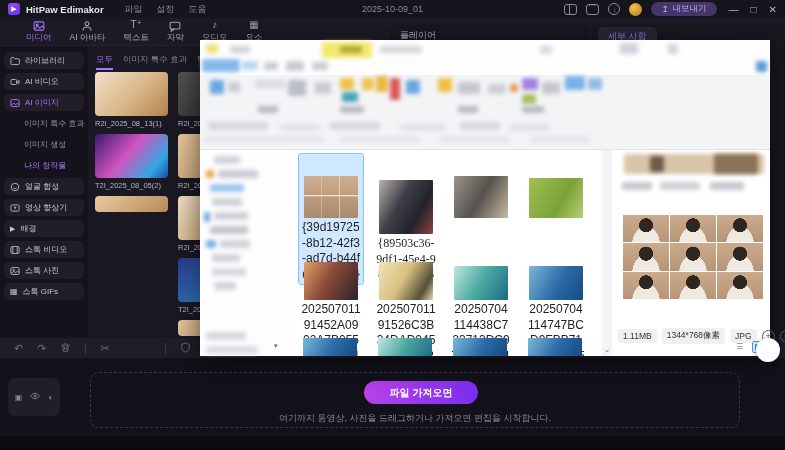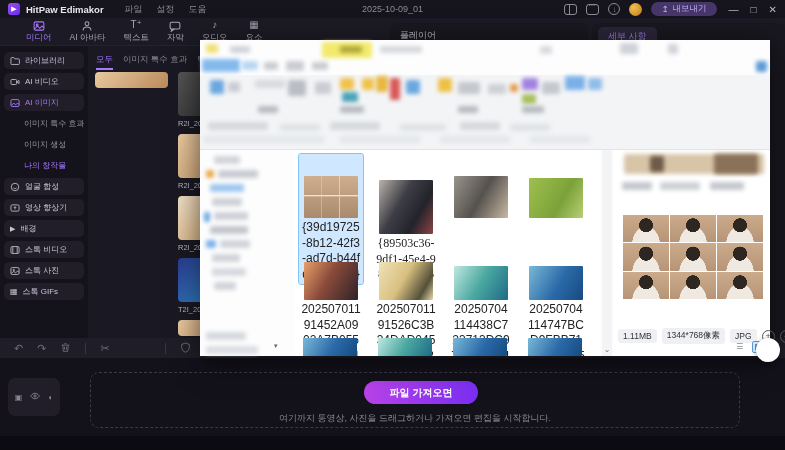--- a/index.html
+++ b/index.html
@@ -251,20 +251,28 @@
 </div>
 
 <div class="abs media-panel">
   <div class="media-tabs">
     <span class="mtab active">모두</span>
     <span class="mtab">이미지 특수 효과</span>
     <span class="mtab">텍</span>
   </div>
 
   <div class="mcol" style="left:7px; top:26px;">
+    <div>
+      <div class="mthumb g-selfie" style="height:44px;"></div>
+      <div class="mlabel">R2I_2025_08_13(1)</div>
+    </div>
+    <div>
+      <div class="mthumb g-concert" style="height:44px;"></div>
+      <div class="mlabel">T2I_2025_08_05(2)</div>
+    </div>
     <div>
       <div class="mthumb g-warm" style="height:16px;"></div>
     </div>
   </div>
 
   <div class="mcol" style="left:90px; top:26px; width:22px; overflow:hidden;">
     <div>
       <div class="mthumb g-dark" style="height:44px;"></div>
       <div class="mlabel">R2I_20</div>
     </div>

